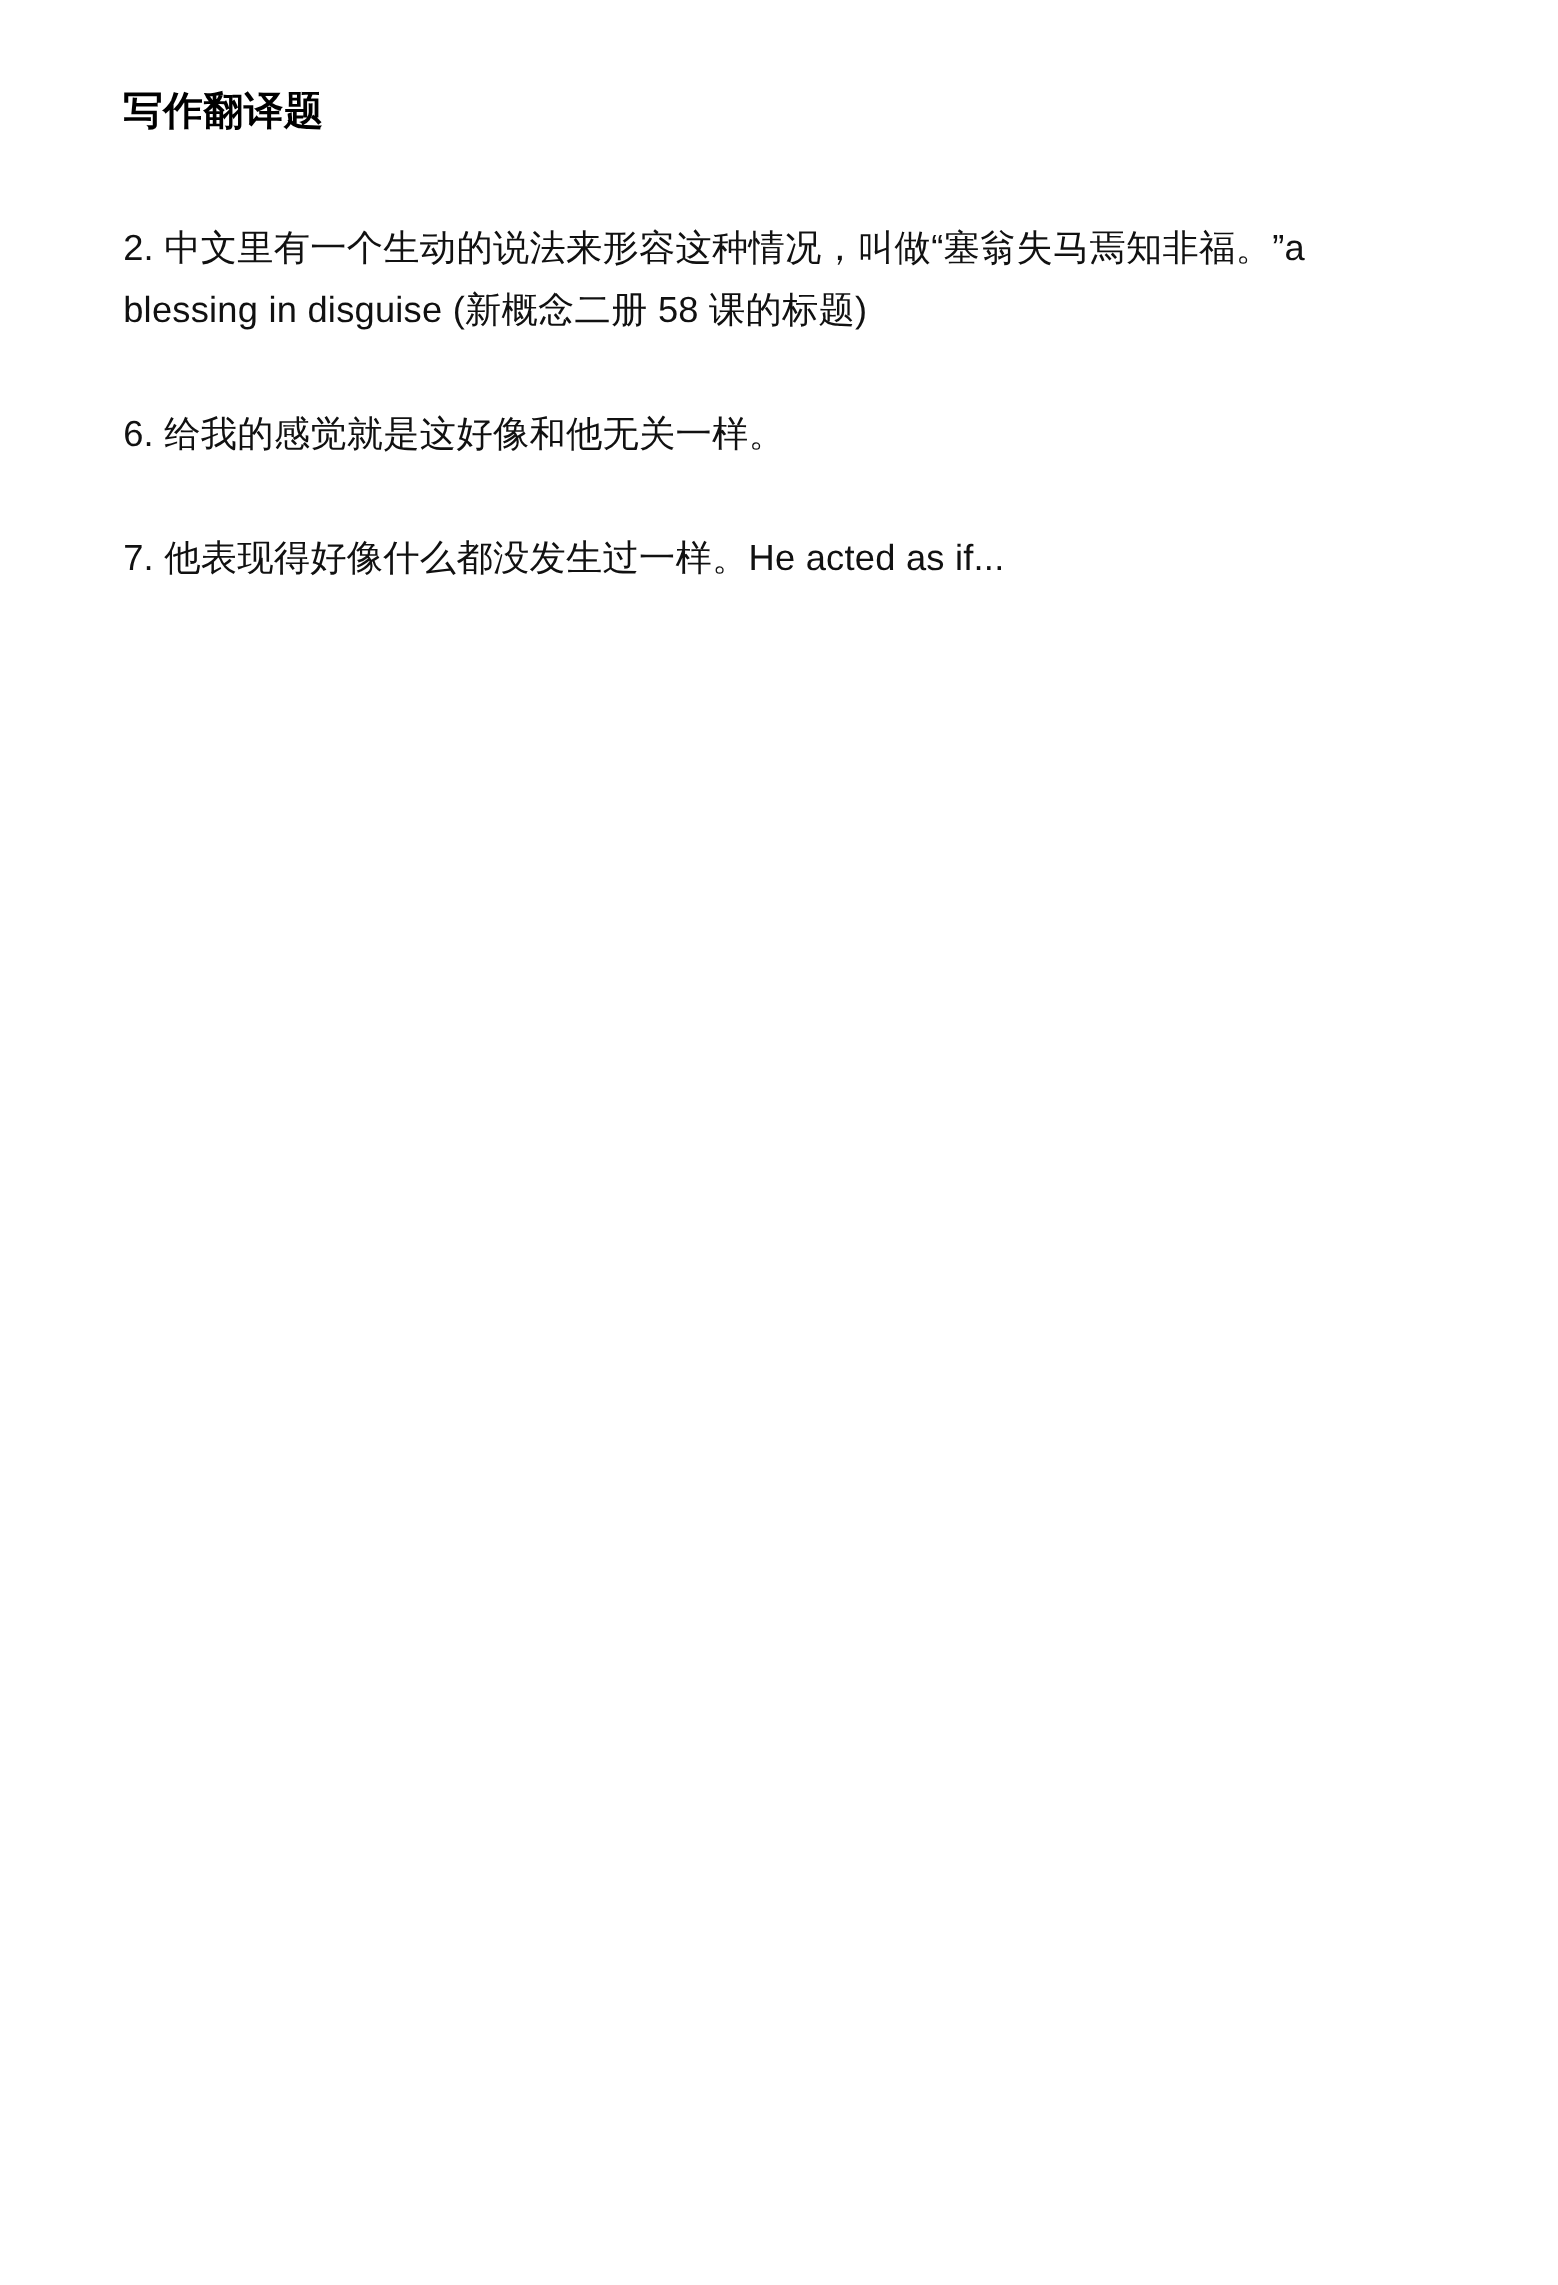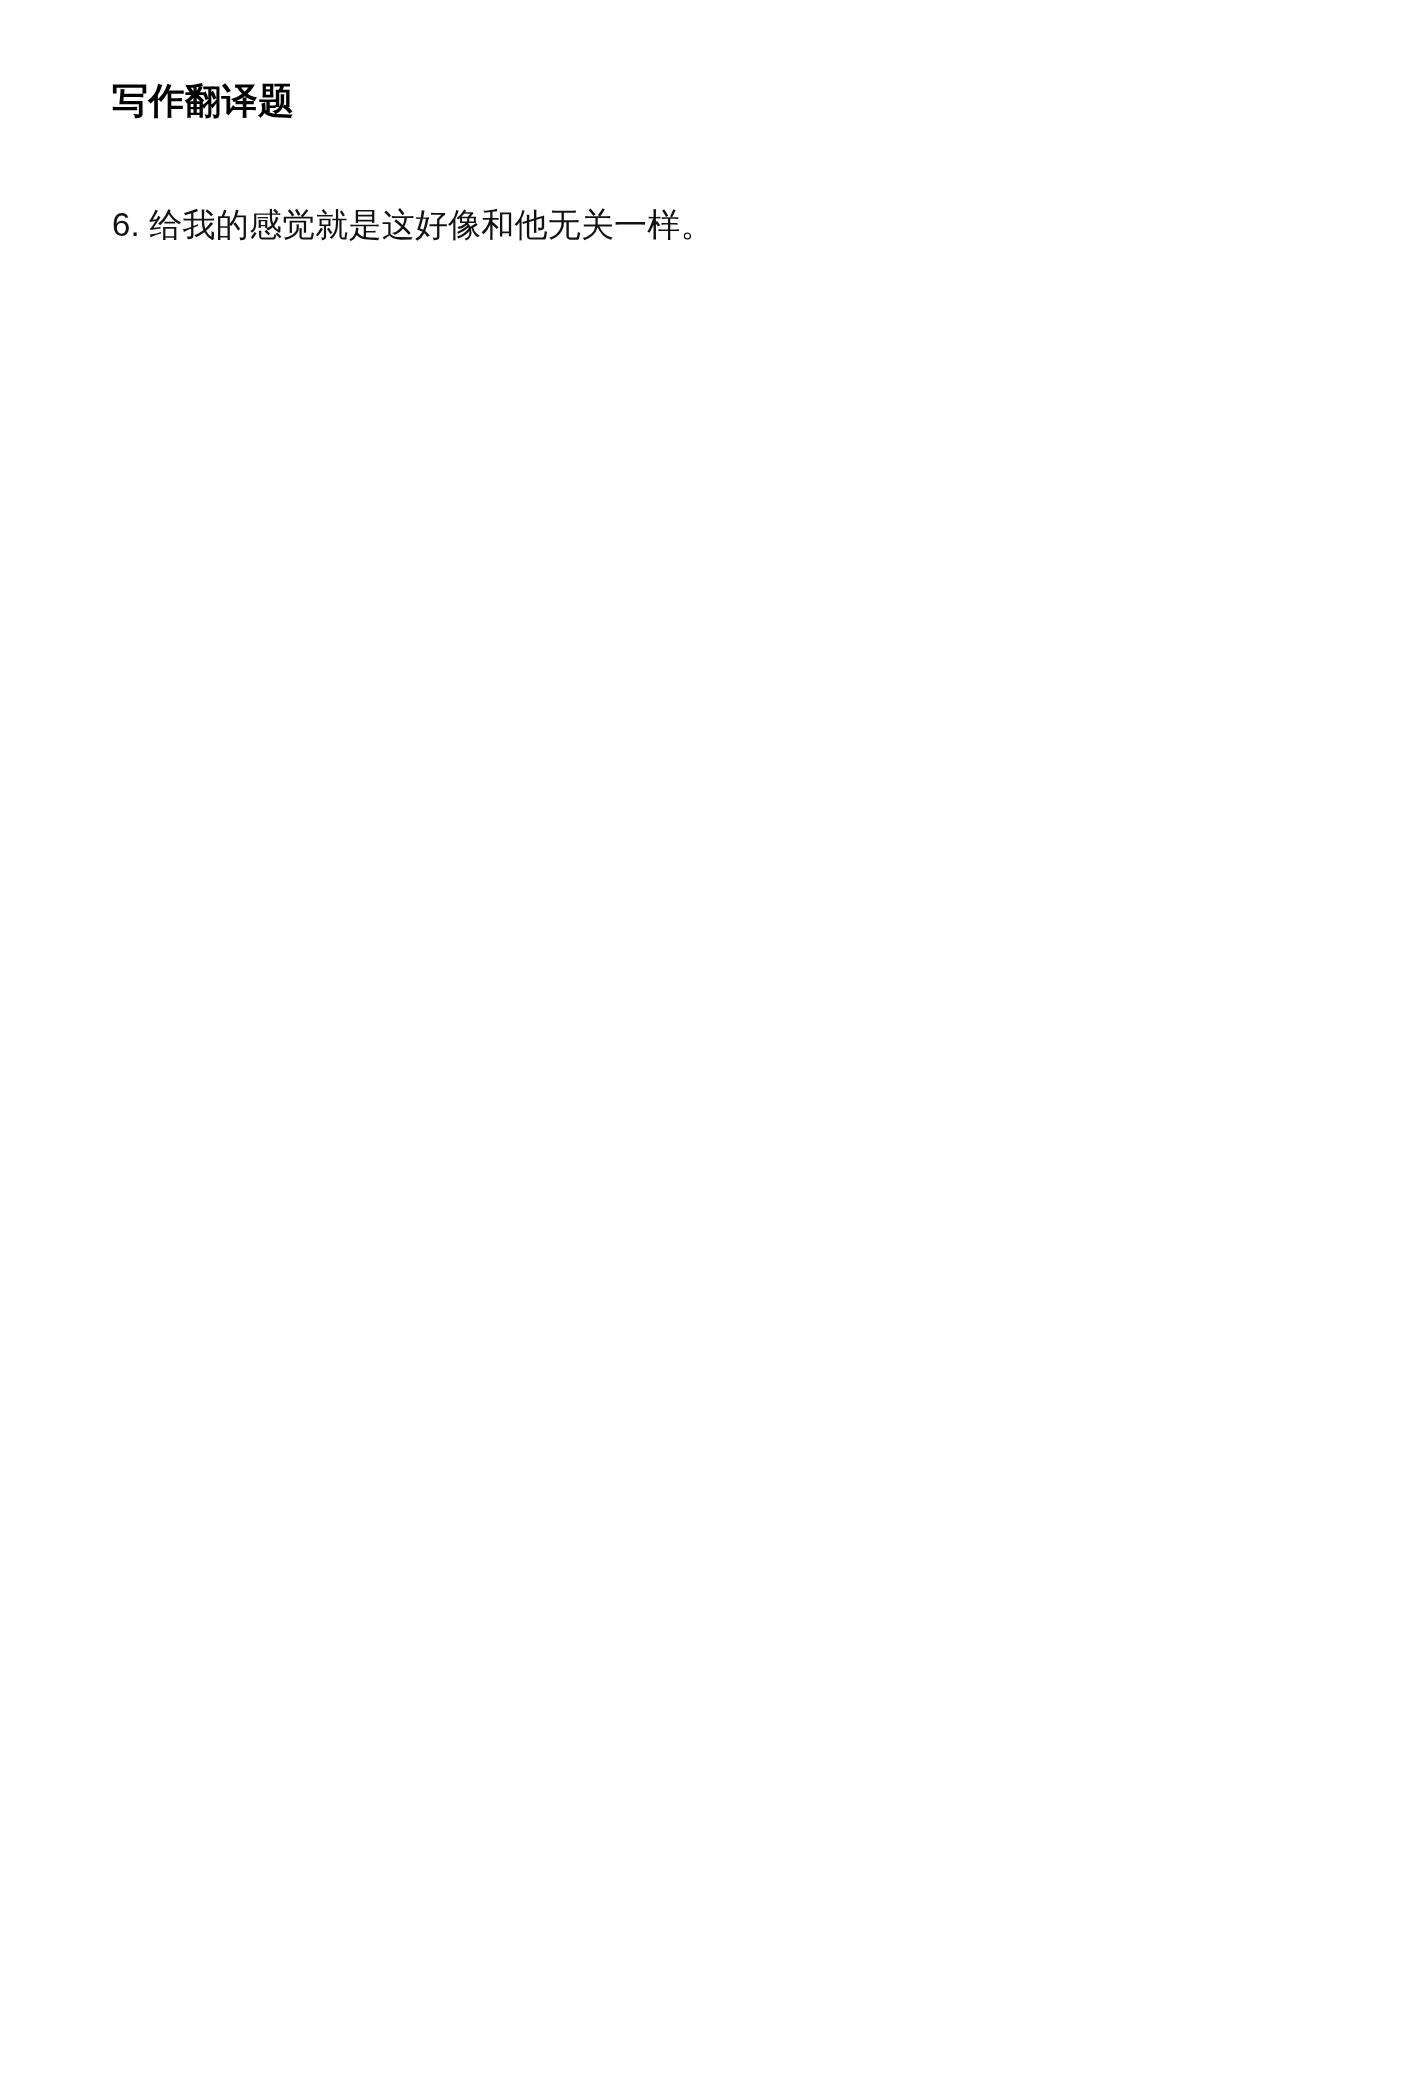--- a/index.html
+++ b/index.html
@@ -42,15 +42,17 @@
     margin-bottom: 0;
   }
 </style>
 </head>
 <body>
 
 <div class="page">
 
   <h1 class="doc-title">写作翻译题</h1>
 
+  <p class="item">2.  中文里有一个生动的说法来形容这种情况，叫做“塞翁失马焉知非福。”a blessing in disguise (新概念二册 58 课的标题)</p>
   <p class="item">6.  给我的感觉就是这好像和他无关一样。</p>
+  <p class="item">7.  他表现得好像什么都没发生过一样。He acted as if...</p>
 
 </div>
 
 </body></html>

